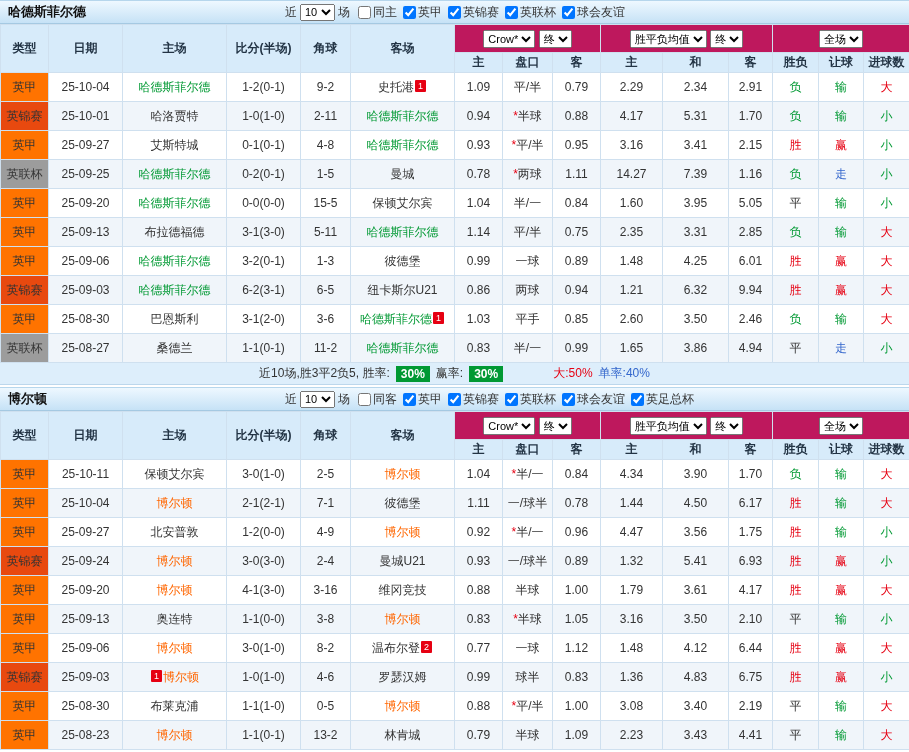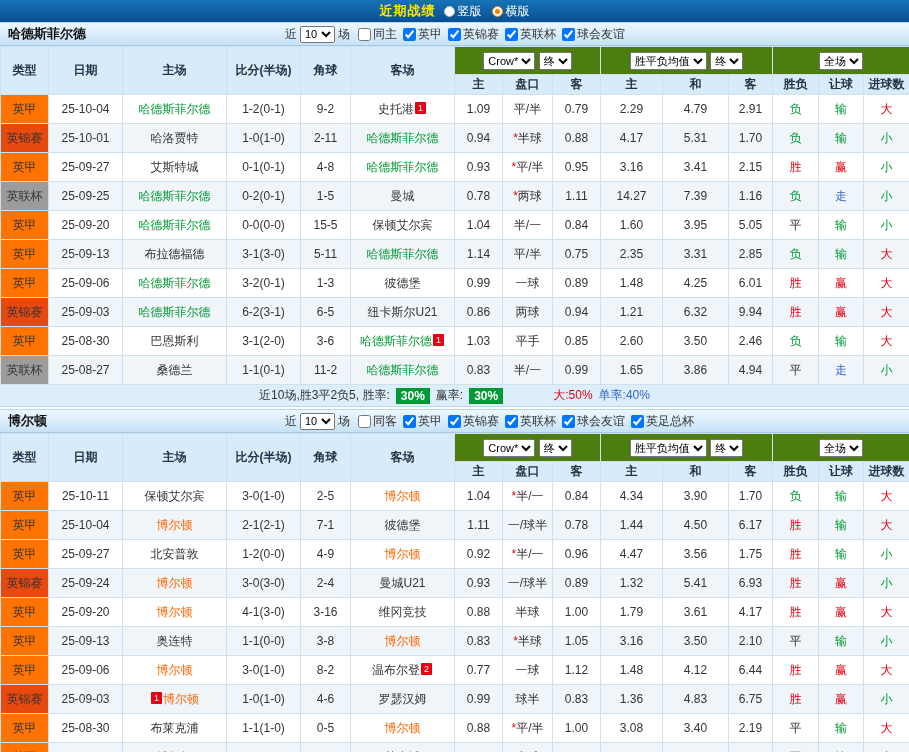--- a/index.html
+++ b/index.html
@@ -23,21 +23,21 @@
   .near select { font-size:11px; height:17px; }
   .cbs { display:inline-flex; align-items:flex-start; }
   .cbs label { display:inline-flex; align-items:center; margin-right:6px; gap:2px; cursor:pointer; }
   .cbs input { width:13px; height:13px; margin:0; }
 
   table.grid { width:909px; table-layout:fixed; border-collapse:collapse; font-size:12px; }
   .grid th, .grid td { border:1px solid #cfe0ef; text-align:center; overflow:hidden; white-space:nowrap; }
   .grid thead th { background:#d7ebfa; color:#234; font-weight:bold; font-size:12px; }
   .grid thead tr.h1 th { height:28px; }
   .grid thead tr.h2 th { height:20px; }
-  .grid thead th.selcell { background:#4d7c0f; font-weight:normal;margin-top:22px; }
+  .grid thead th.selcell { background:#be185d; font-weight:normal;margin-top:22px; }
   .selcell select { font-size:11px; height:18px; vertical-align:middle; }
   .grid tbody td { height:29px; color:#333; background:#fff; }
   .grid tbody tr:nth-child(even) td { background:#f0f5fa; }
   td.type { color:#fff; }
   td.score { color:#e60012; }
   td.odds { color:#2b5592; }
   td.pankou { color:#333; }
   td.res { font-weight:normal; }
   .star { color:#e60012; }
   .badge { display:inline-block; min-width:11px; height:12px; line-height:12px; background:#e60012; color:#fff; font-size:9px; padding:0 2px; margin:0 1px; vertical-align:2px; border-radius:1px; }
@@ -45,33 +45,20 @@
 
   .summary { height:22px; background:#ddeefb; border-bottom:1px solid #bcd7ec; display:flex; align-items:center; justify-content:center; gap:6px; font-size:12px; color:#333; }
   .summary .pct { background:#009933; color:#fff; padding:0 5px; height:16px; line-height:16px; font-weight:bold; }
   .summary .big { color:#e60012;margin-left:44px; }
   .summary .single { color:#3366cc; }
 </style>
 </head>
 <body>
 
 <div class="page">
-  <div class="topbar">
-    <span class="title">近期战绩</span>
-    <span class="radios">
-        <label class="radio">
-          <span class="rdot"></span>
-          <span>竖版</span>
-        </label>
-        <label class="radio sel">
-          <span class="rdot"></span>
-          <span>横版</span>
-        </label>
-      </span>
-  </div>
   <div id="sections">
   <div class="section">
     <div class="sec-header">
       <span class="team">哈德斯菲尔德</span>
       <span class="near">
         <span class="near-prefix">近</span>
         <select class="near-select"><option>10</option></select>
         <span class="near-suffix">场</span>
       </span>
       <span class="cbs">
@@ -152,21 +139,21 @@
               <td class="type" style="background: rgb(255, 115, 0);">英甲</td>
               <td class="date">25-10-04</td>
               <td class="teamcell"><span class="tm" style="color: rgb(0, 153, 51);">哈德斯菲尔德</span></td>
               <td class="score">1-2(0-1)</td>
               <td class="corner">9-2</td>
               <td class="teamcell"><span class="tm" style="color: rgb(51, 51, 51);">史托港</span><span class="badge">1</span></td>
               <td class="odds">1.09</td>
               <td class="pankou">平/半</td>
               <td class="odds">0.79</td>
               <td class="odds">2.29</td>
-              <td class="odds">4.79</td>
+              <td class="odds">2.34</td>
               <td class="odds">2.91</td>
               <td class="res" style="color: rgb(0, 153, 51);">负</td>
               <td class="res" style="color: rgb(0, 153, 51);">输</td>
               <td class="res" style="color: rgb(230, 0, 18);">大</td>
             </tr>
             <tr>
               <td class="type" style="background: rgb(232, 73, 15);">英锦赛</td>
               <td class="date">25-10-01</td>
               <td class="teamcell"><span class="tm" style="color: rgb(51, 51, 51);">哈洛贾特</span></td>
               <td class="score">1-0(1-0)</td>

